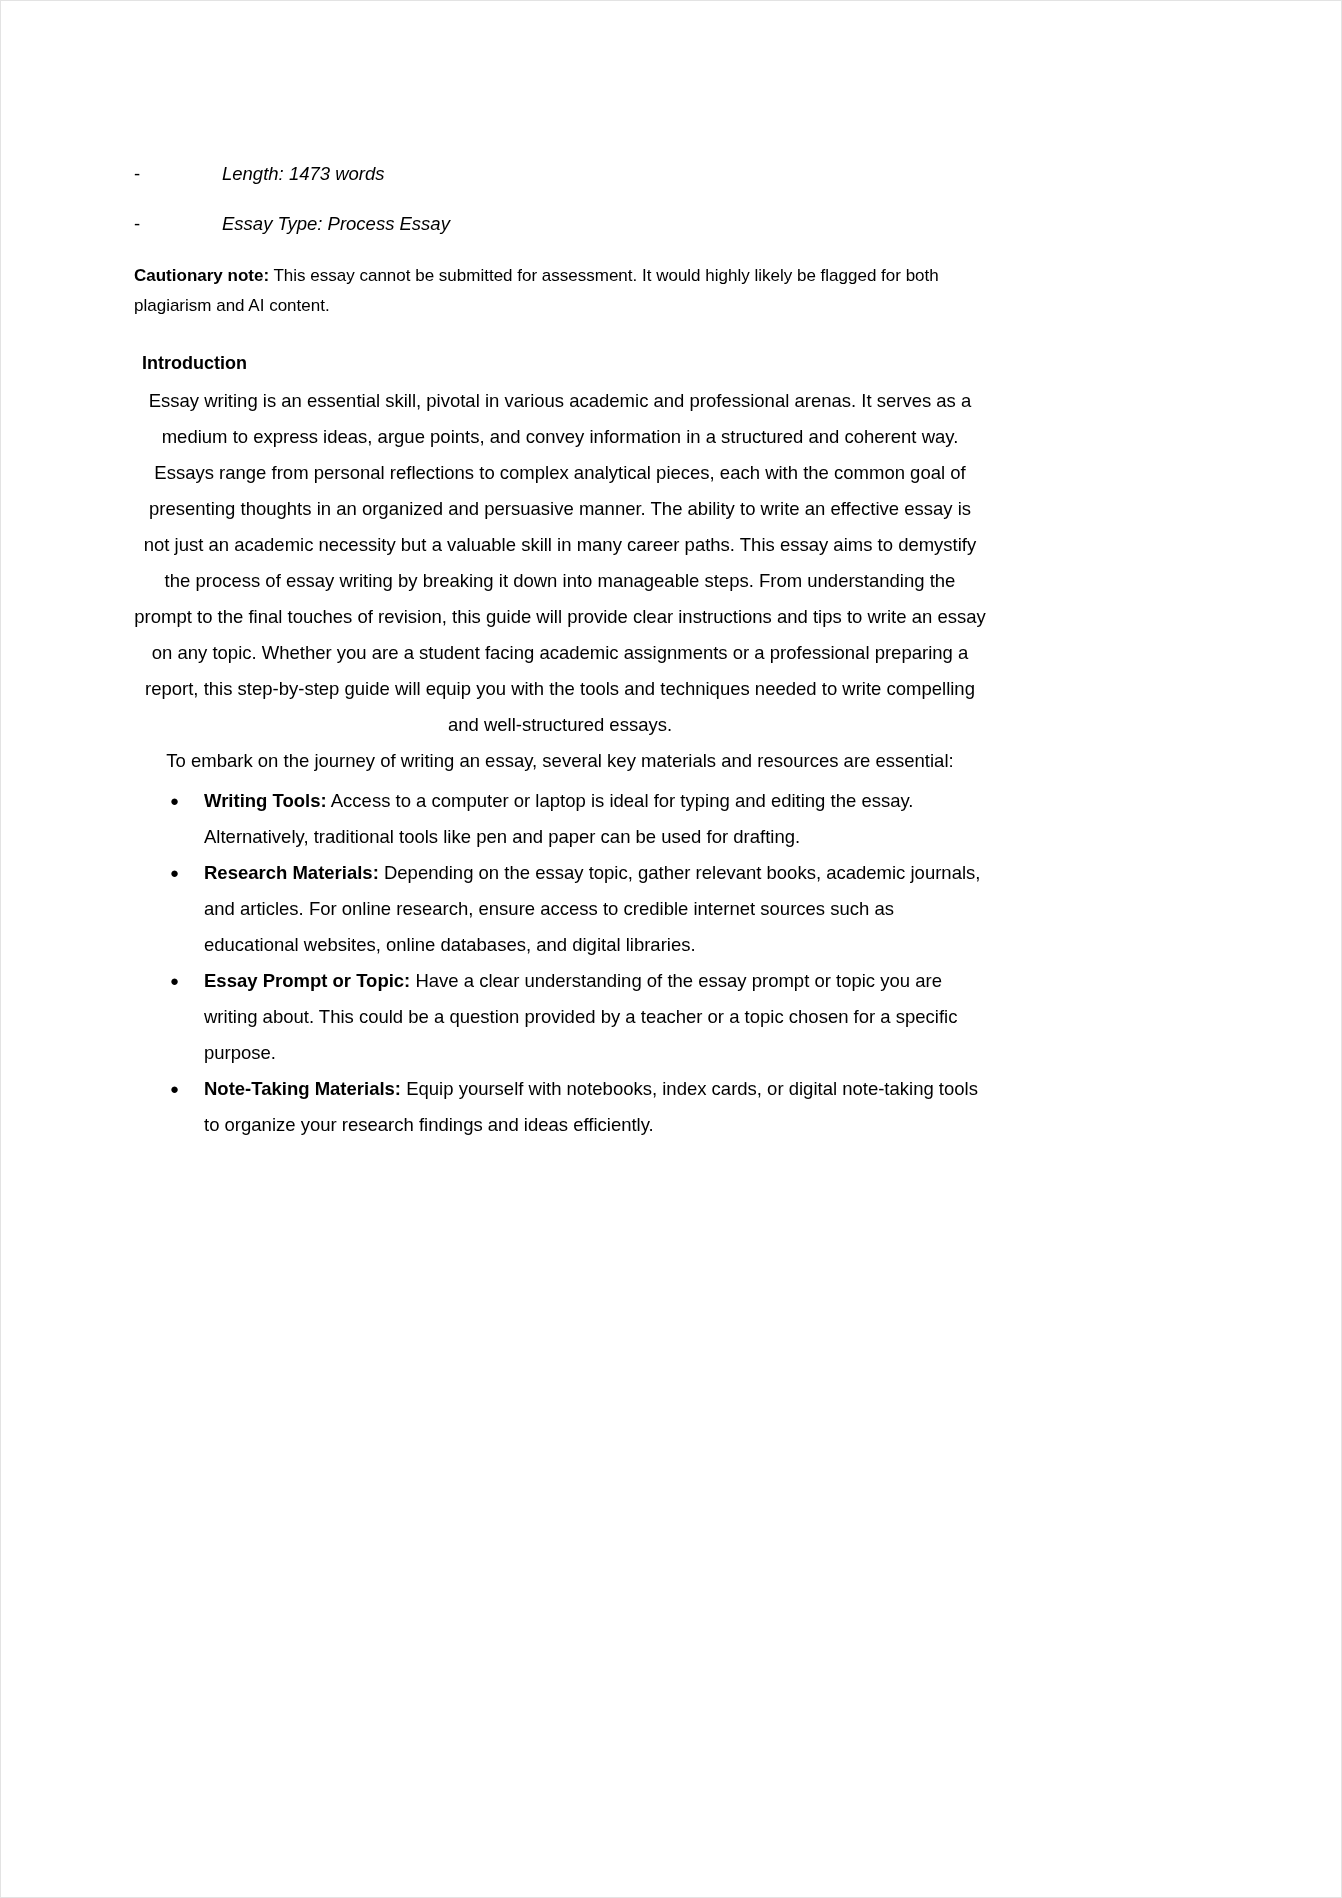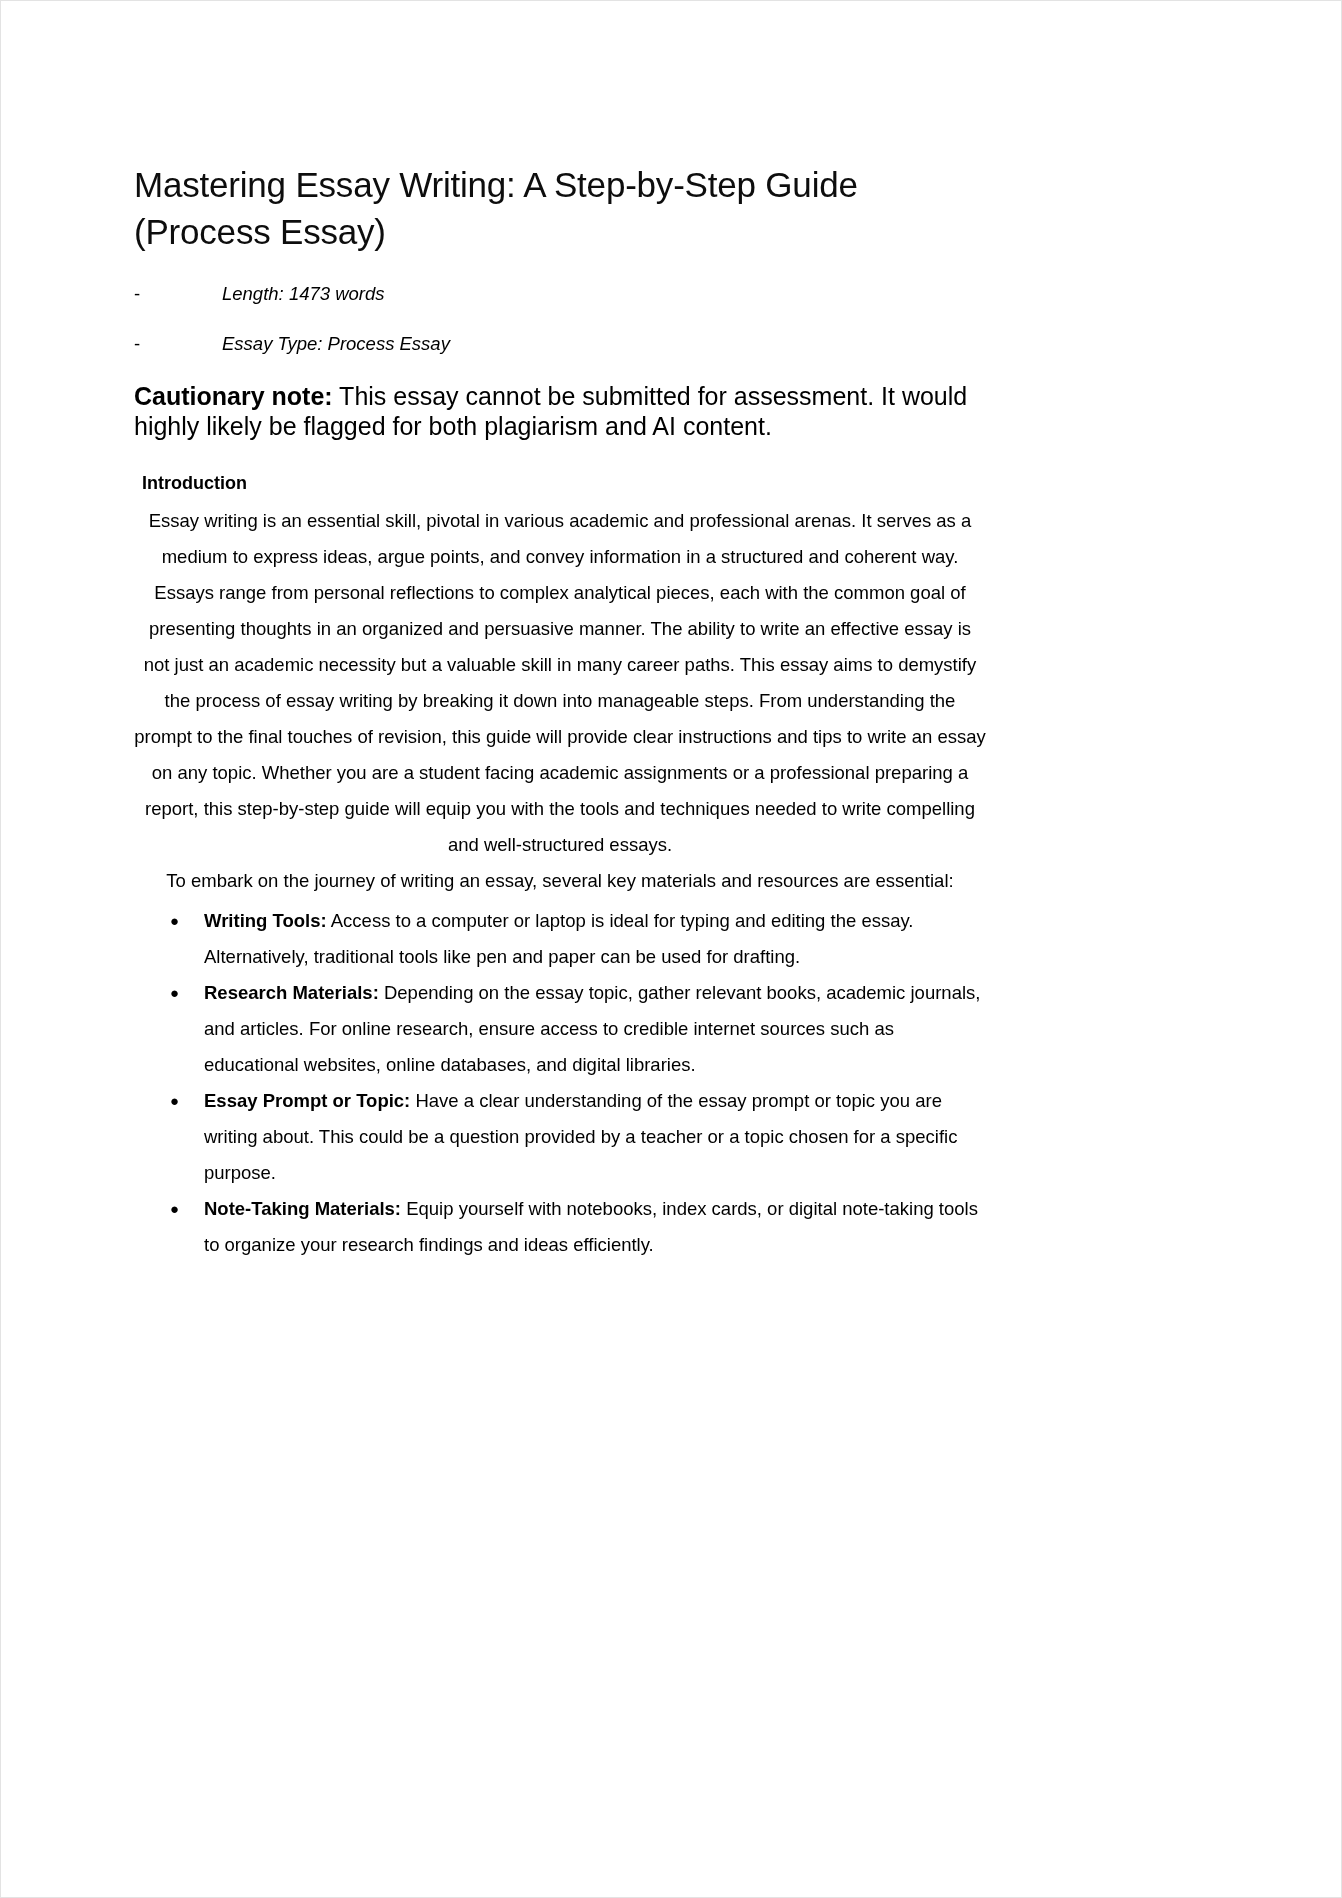--- a/index.html
+++ b/index.html
@@ -65,21 +65,21 @@
     font-weight: 400;
     font-style: italic;
     margin-left: 36px;
   }
   .meta-value {
     font-style: italic;
   }
 
   
   .note {
-    font-size: 25px;
+    font-size: 17px;
     line-height: 30px;
     margin: 0 0 28px 0;
   }
   .note-label {
     font-weight: 700;
   }
 
   
   .section-heading {
     font-size: 18px;
@@ -121,21 +121,20 @@
     font-weight: 700;
     margin-top: 20px;
   }
 </style>
 </head>
 <body>
 
 <div class="page">
   <div class="content">
 
-    <h1 class="doc-title">Mastering Essay Writing: A Step-by-Step Guide (Process Essay)</h1>
 
     <ul class="meta-list">
       <li class="meta-item">
         <span class="meta-dash">-</span>
         <span class="meta-label">Length:</span>
         <span class="meta-value">1473 words</span>
       </li>
       <li class="meta-item">
         <span class="meta-dash">-</span>
         <span class="meta-label">Essay Type:</span>

